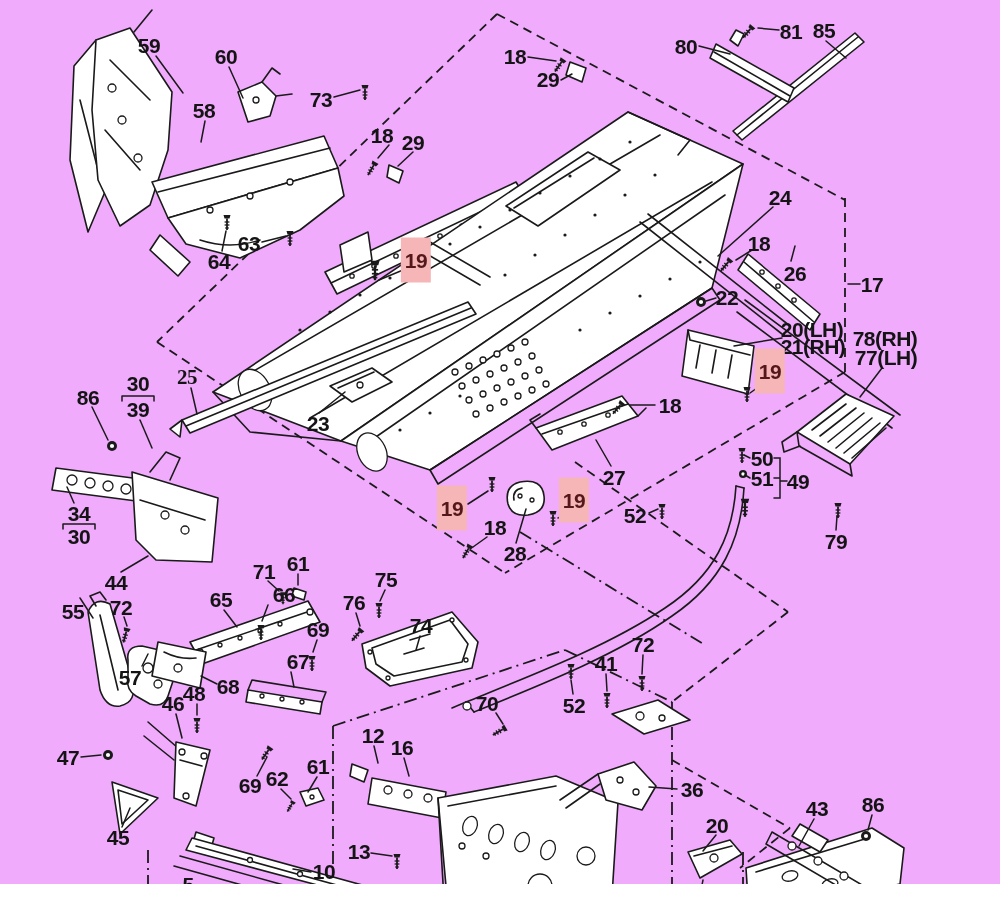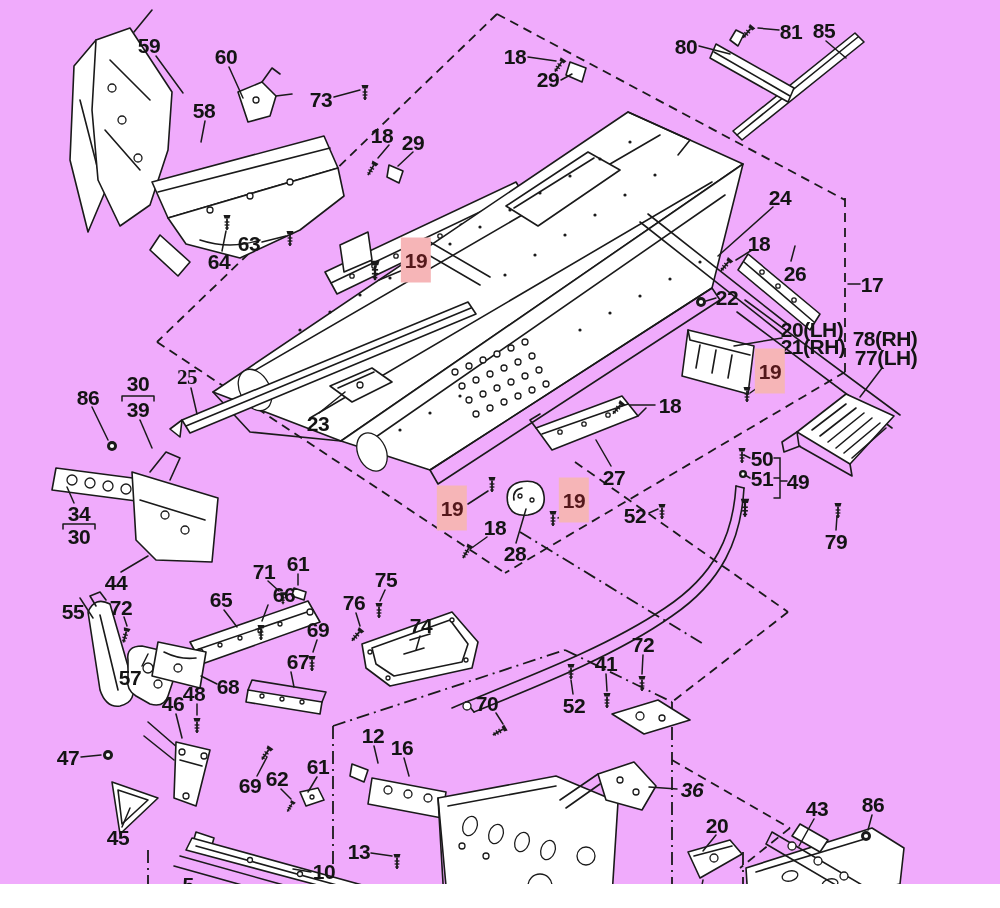--- a/index.html
+++ b/index.html
@@ -493,20 +493,20 @@
       <div class="lbl" style="left: 421px; top: 625px; color: rgb(20, 20, 20);">74</div>
       <div class="lbl" style="left: 487px; top: 703px; color: rgb(20, 20, 20);">70</div>
       <div class="lbl" style="left: 574px; top: 705px; color: rgb(20, 20, 20);">52</div>
       <div class="lbl" style="left: 606px; top: 663px; color: rgb(20, 20, 20);">41</div>
       <div class="lbl" style="left: 643px; top: 644px; color: rgb(20, 20, 20);">72</div>
       <div class="lbl" style="left: 373px; top: 735px; color: rgb(20, 20, 20);">12</div>
       <div class="lbl" style="left: 402px; top: 747px; color: rgb(20, 20, 20);">16</div>
       <div class="lbl" style="left: 188px; top: 884px; color: rgb(20, 20, 20);">5</div>
       <div class="lbl" style="left: 324px; top: 871px; color: rgb(20, 20, 20);">10</div>
       <div class="lbl" style="left: 359px; top: 851px; color: rgb(20, 20, 20);">13</div>
-      <div class="lbl" style="left: 692px; top: 789px; color: rgb(20, 20, 20); font-style: italic;">36</div>
+      <div class="lbl" style="left: 692px; top: 789px; color: rgb(20, 20, 20);">36</div>
       <div class="lbl" style="left: 717px; top: 825px; color: rgb(20, 20, 20);">20</div>
       <div class="lbl" style="left: 700px; top: 900px; color: rgb(20, 20, 20);">38</div>
       <div class="lbl" style="left: 636px; top: 903px; color: rgb(20, 20, 20);">12</div>
       <div class="lbl" style="left: 817px; top: 808px; color: rgb(20, 20, 20);">43</div>
       <div class="lbl" style="left: 873px; top: 804px; color: rgb(20, 20, 20);">86</div>
     </div>
 </div>
 
 </body></html>

